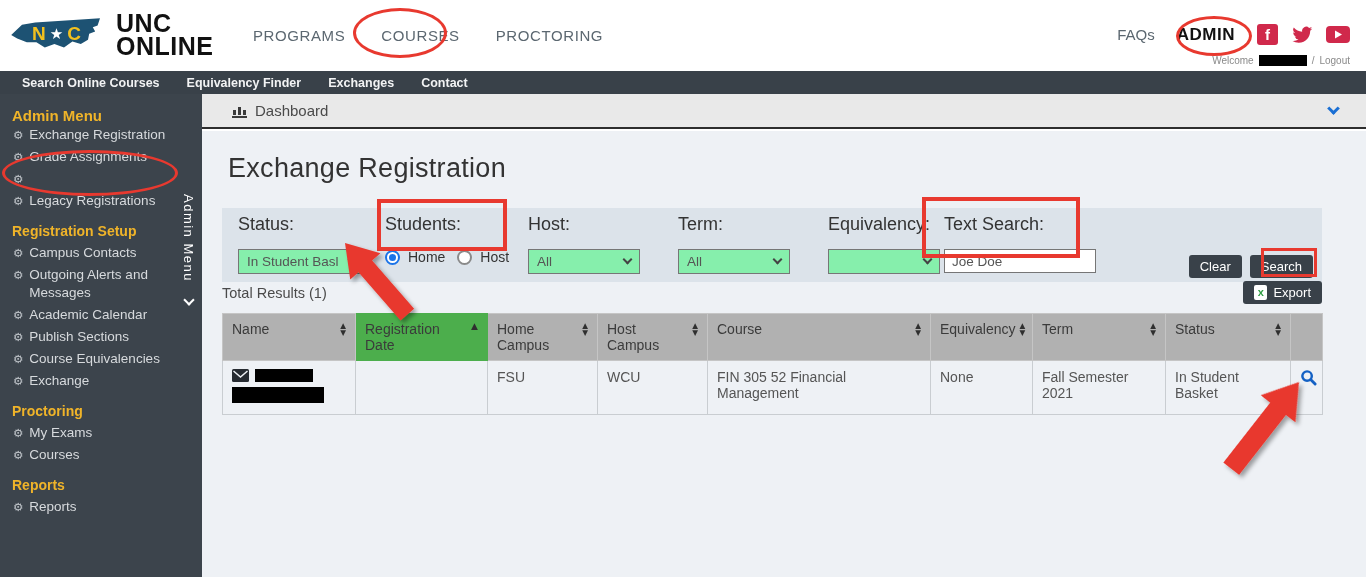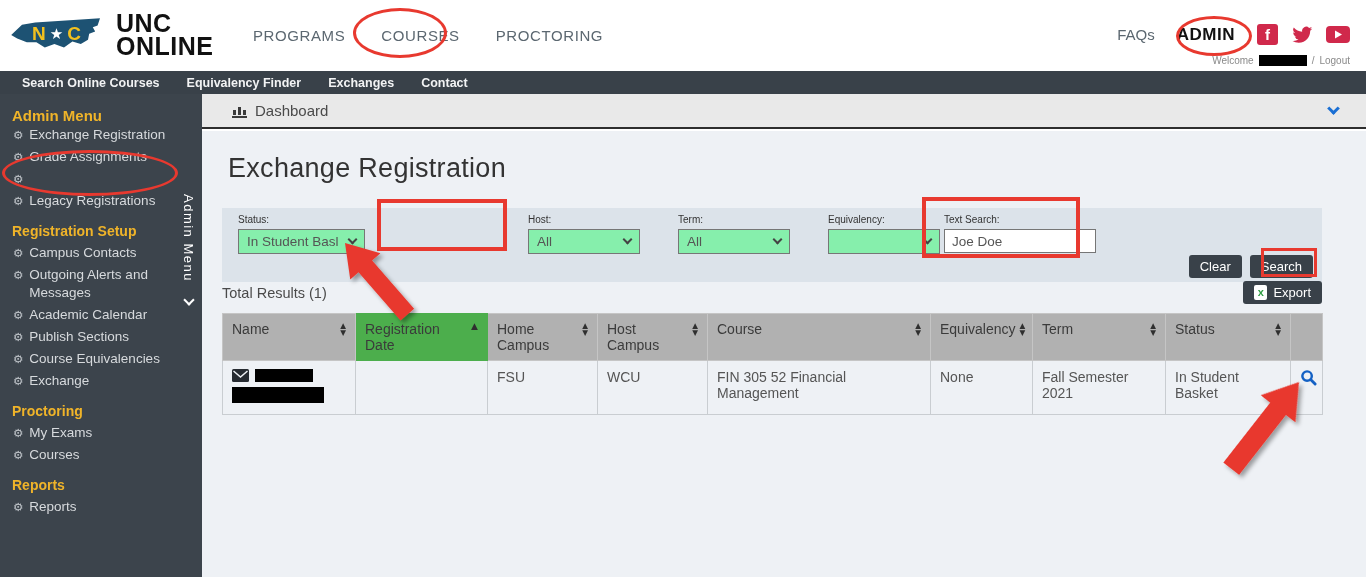--- a/index.html
+++ b/index.html
@@ -40,21 +40,21 @@
   
   .dashbar { position:absolute; left:202px; top:94px; width:1164px; height:35px; background:#e9e9e9; border-bottom:2px solid #2e2e2e; display:flex; align-items:center; gap:7px; padding-left:30px; }
   .dashbar .dlabel { font-size:15px; color:#4a4a4a; }
   .chev-blue { position:absolute; right:28px; top:10px; width:9px; height:9px; border-right:3px solid #1a6fd4; border-bottom:3px solid #1a6fd4; transform:rotate(45deg); cursor:pointer; }
 
   
   .content { position:absolute; left:202px; top:131px; width:1164px; height:446px; background:#eef1f5; }
   .page-title { position:absolute; left:26px; top:22px; font-size:27px; color:#333; letter-spacing:0.3px; font-weight:400; }
   .filter-panel { position:absolute; left:20px; top:77px; width:1100px; height:74px; background:#dce3ea; }
   .fgroup { position:absolute; top:6px; }
-  .flabel { font-size:10px; color:#333; margin-bottom:4px; }
+  .flabel { font-size:18px; color:#333; margin-bottom:14px; }
   .fselect { background:#86efac; border:1px solid #767676; height:25px; display:flex; align-items:center; justify-content:space-between; padding:0 8px; font-size:13.5px; color:#555; cursor:pointer; }
   .chev { width:7px; height:7px; border-right:2px solid #444; border-bottom:2px solid #444; transform:rotate(45deg); margin-top:-4px; }
   .ftext { background:#fff; border:1px solid #767676; height:24px; width:152px; padding:0 7px; font-size:13.5px; color:#555; font-family:"Liberation Sans",sans-serif; }
   .radios { display:flex; align-items:center; gap:8px; margin-top:7px; }
   .radio { width:15px; height:15px; border-radius:50%; background:#fff; position:relative; display:inline-block; }
   .radio.sel { border:2px solid #1a73e8; }
   .radio.sel::after { content:""; position:absolute; inset:2px; background:#1a73e8; border-radius:50%; }
   .radio.unsel { border:2px solid #8a8a8a; }
   .rlabel { font-size:14px; color:#333; margin-right:4px; }
   .btn-dark { background:#394149; color:#fff; font-size:13px; border:none; border-radius:3px; padding:4px 11px; cursor:pointer; font-family:"Liberation Sans",sans-serif; }
@@ -215,20 +215,29 @@
 
 <div class="content">
   <div class="page-title">Exchange Registration</div>
 
   <div class="filter-panel">
     <div class="fgroup" style="left:16px;">
       <div class="flabel">Status:</div>
       <div class="fselect" style="width:127px;">
         <span>In Student Basl</span>
           <span class="chev"></span>
+      </div>
+    </div>
+    <div class="fgroup" style="left:163px;">
+      <div class="flabel">Students:</div>
+      <div class="radios">
+        <span class="radio sel"></span>
+        <span class="rlabel">Home</span>
+        <span class="radio unsel"></span>
+        <span class="rlabel">Host</span>
       </div>
     </div>
     <div class="fgroup" style="left:306px;">
       <div class="flabel">Host:</div>
       <div class="fselect" style="width:112px;">
         <span>All</span>
           <span class="chev"></span>
       </div>
     </div>
     <div class="fgroup" style="left:456px;">

